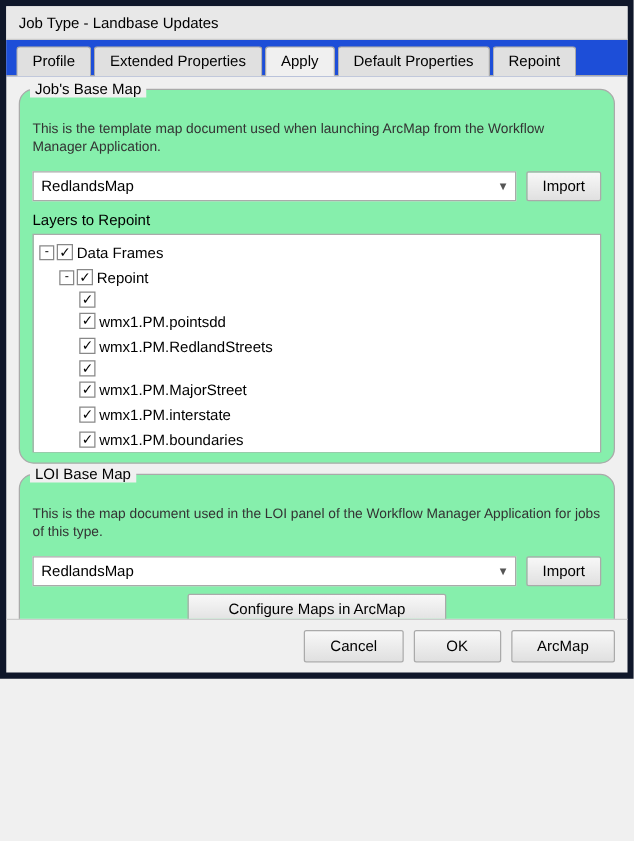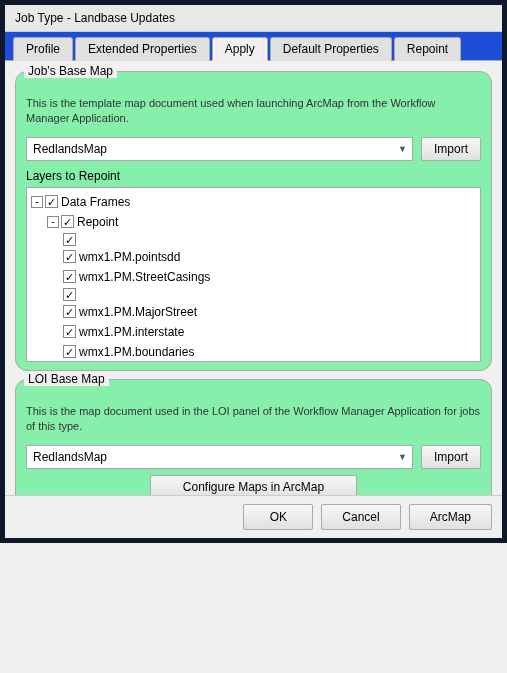--- a/index.html
+++ b/index.html
@@ -279,21 +279,21 @@
             <span class="tree-check checked"></span>
           </div>
           <div class="tree-item">
             <span class="indent2"></span>
             <span class="tree-check checked"></span>
             <span>wmx1.PM.pointsdd</span>
           </div>
           <div class="tree-item">
             <span class="indent2"></span>
             <span class="tree-check checked"></span>
-            <span>wmx1.PM.StreetCasings</span>
+            <span>wmx1.PM.RedlandStreets</span>
           </div>
           <div class="tree-item">
             <span class="indent2"></span>
             <span class="tree-check checked"></span>
           </div>
           <div class="tree-item">
             <span class="indent2"></span>
             <span class="tree-check checked"></span>
             <span>wmx1.PM.MajorStreet</span>
           </div>
@@ -326,18 +326,18 @@
       <div class="configure-btn-row">
         <button class="configure-btn">Configure Maps in ArcMap</button>
       </div>
     </div>
 
     <div class="spacer"></div>
 
   </div>
 
   <div class="bottom-buttons">
+    <button class="bottom-btn">Cancel</button>
     <button class="bottom-btn">OK</button>
-    <button class="bottom-btn">Cancel</button>
     <button class="bottom-btn">ArcMap</button>
   </div>
 
 </div>
 
 </body></html>

